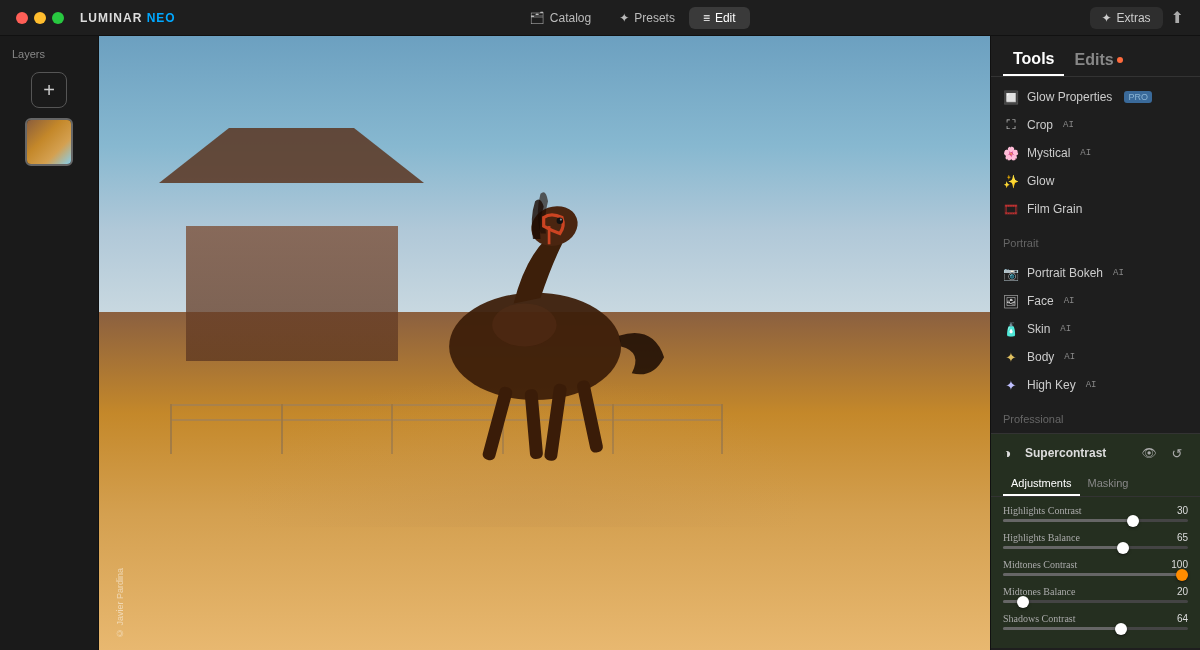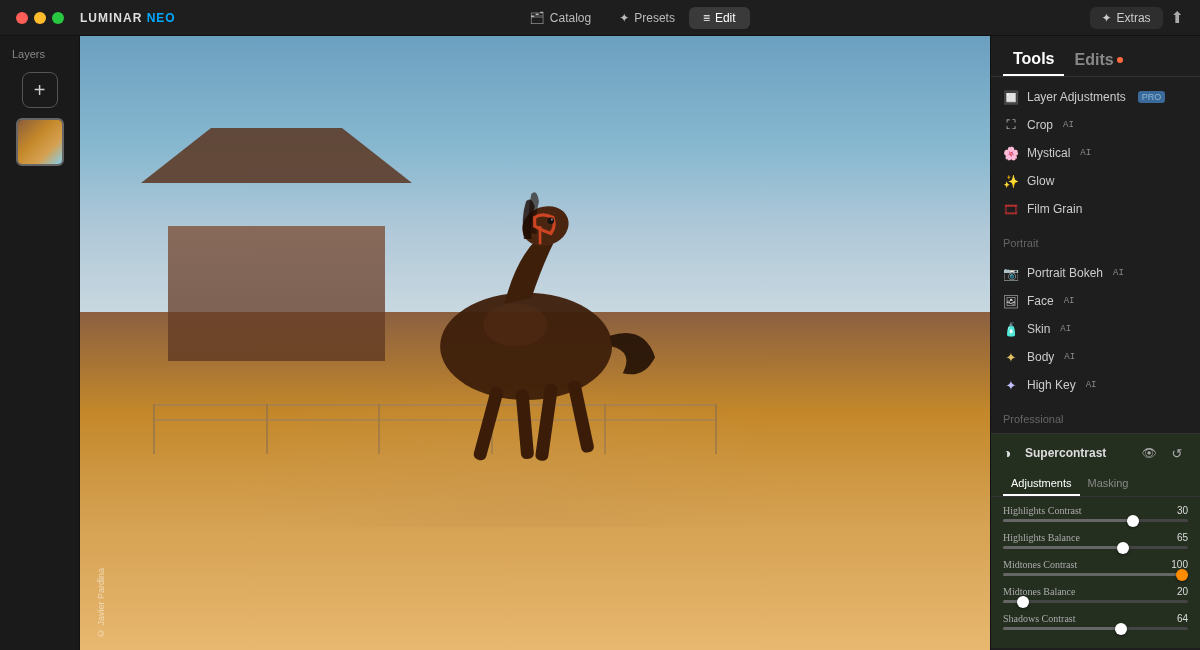--- a/index.html
+++ b/index.html
@@ -90,21 +90,21 @@
 
     
     .main {
       display: flex;
       flex: 1;
       overflow: hidden;
     }
 
     
     .sidebar {
-      width: 80px;
+      width: 99px;
       background: #1a1a1a;
       border-right: 1px solid #111;
       display: flex;
       flex-direction: column;
       align-items: center;
       padding: 12px 0;
       flex-shrink: 0;
     }
     .sidebar-title {
       font-size: 11px;
@@ -512,21 +512,21 @@
       <div class="panel-tab" style="display:flex;align-items:center;">
         <span>Edits</span>
         <span class="tools-dot"></span>
       </div>
     </div>
 
     <div class="panel-section">
 
       <div class="panel-item">
         <span class="panel-icon">🔲</span>
-        <span>Layer Adjustments</span>
+        <span>Glow Properties</span>
         <span class="pro-badge">PRO</span>
       </div>
 
       <div class="panel-item">
         <span class="panel-icon">⛶</span>
         <span>Crop</span>
         <span class="ai-badge">AI</span>
       </div>
 
       <div class="panel-item">

